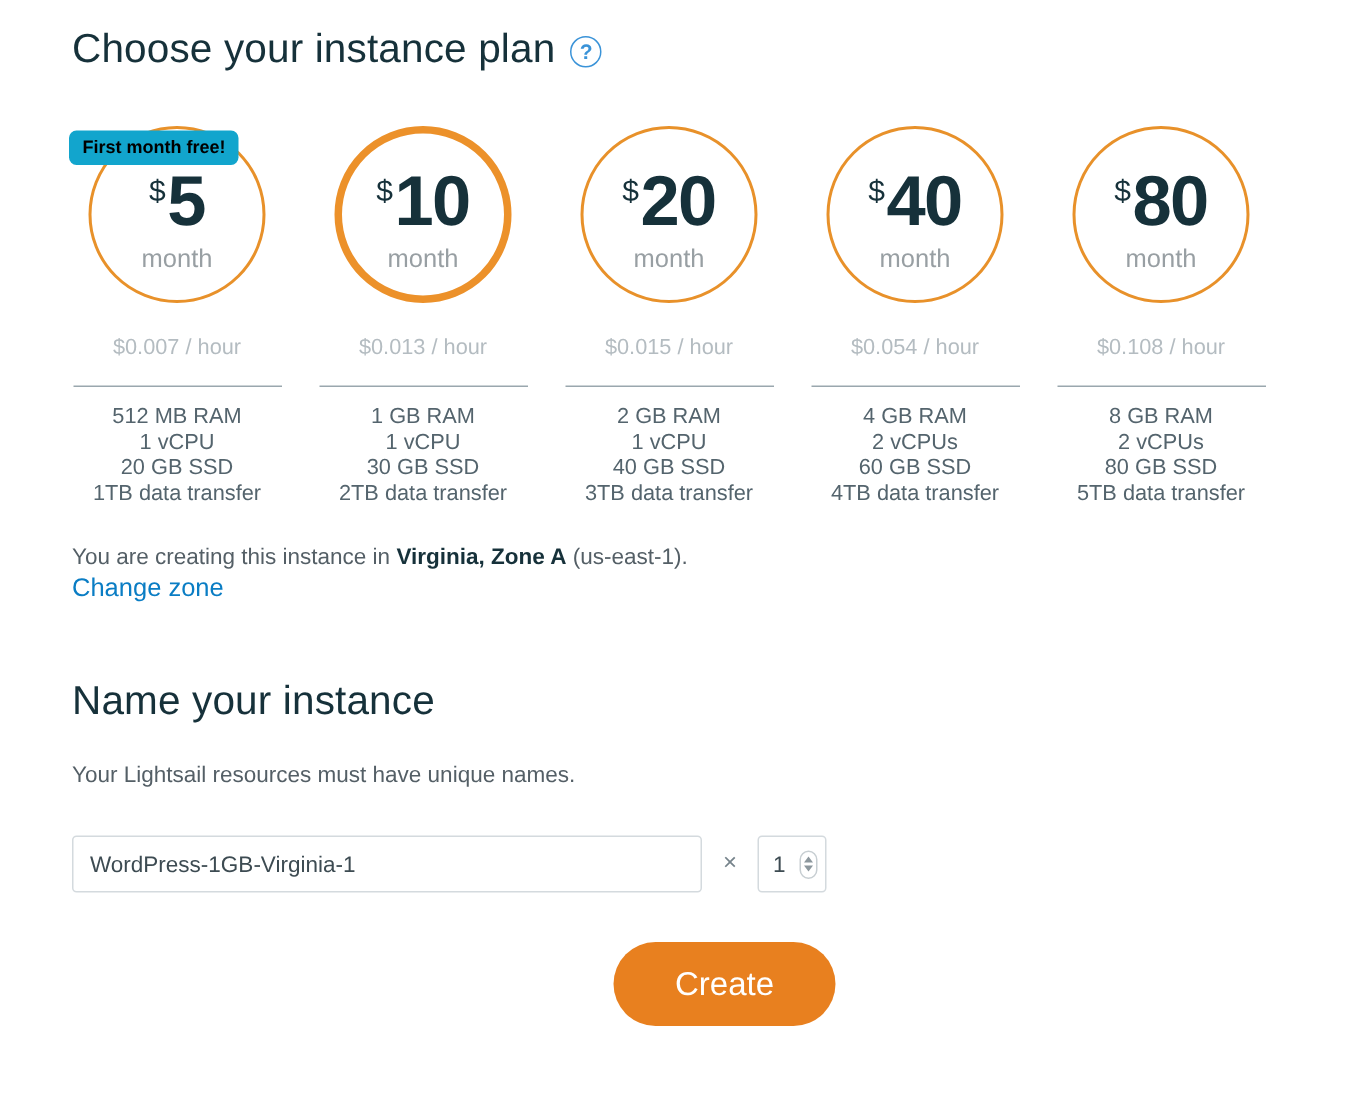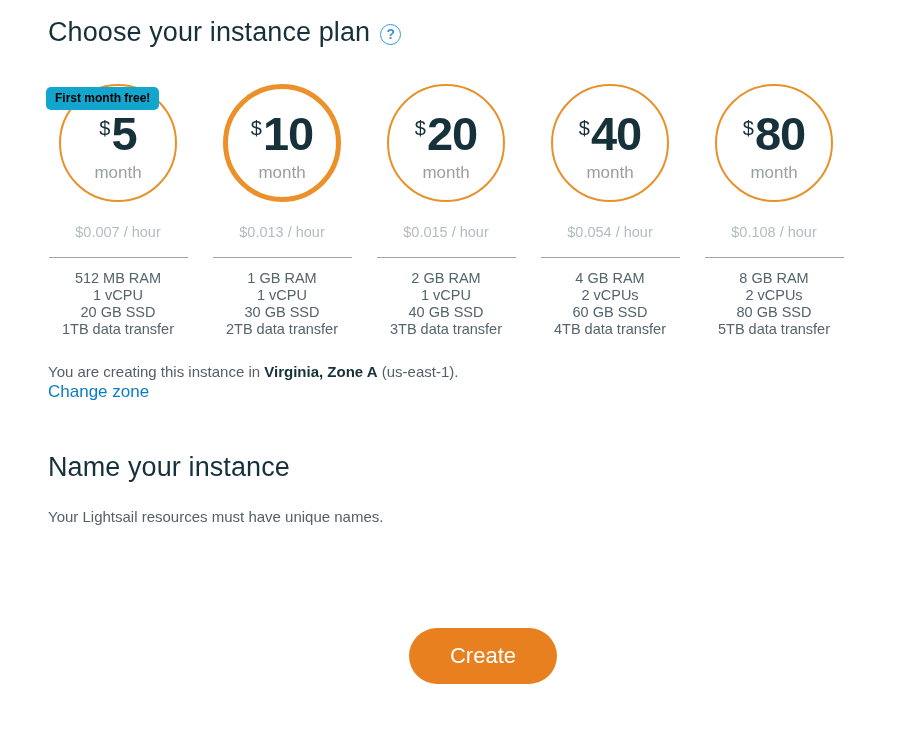--- a/index.html
+++ b/index.html
@@ -370,16 +370,27 @@
     <div><span>You are creating this instance in </span><b>Virginia, Zone A</b><span> (us-east-1).</span></div>
     <a class="zone-link">Change zone</a>
   </div>
 
   <div class="section-heading" id="heading-name">
     <span class="h-text">Name your instance</span>
   </div>
 
   <div class="name-desc">Your Lightsail resources must have unique names.</div>
 
+  <div class="name-row">
+    <input class="name-input" type="text" value="WordPress-1GB-Virginia-1" style="">
+    <span class="times">×</span>
+    <div class="stepper">
+      <span class="stepper-value">1</span>
+      <span class="stepper-arrows">
+        <span class="arrow-up"></span>
+        <span class="arrow-down"></span>
+      </span>
+    </div>
+  </div>
 
   <button class="create-btn">Create</button>
 
 </div>
 
 </body></html>

